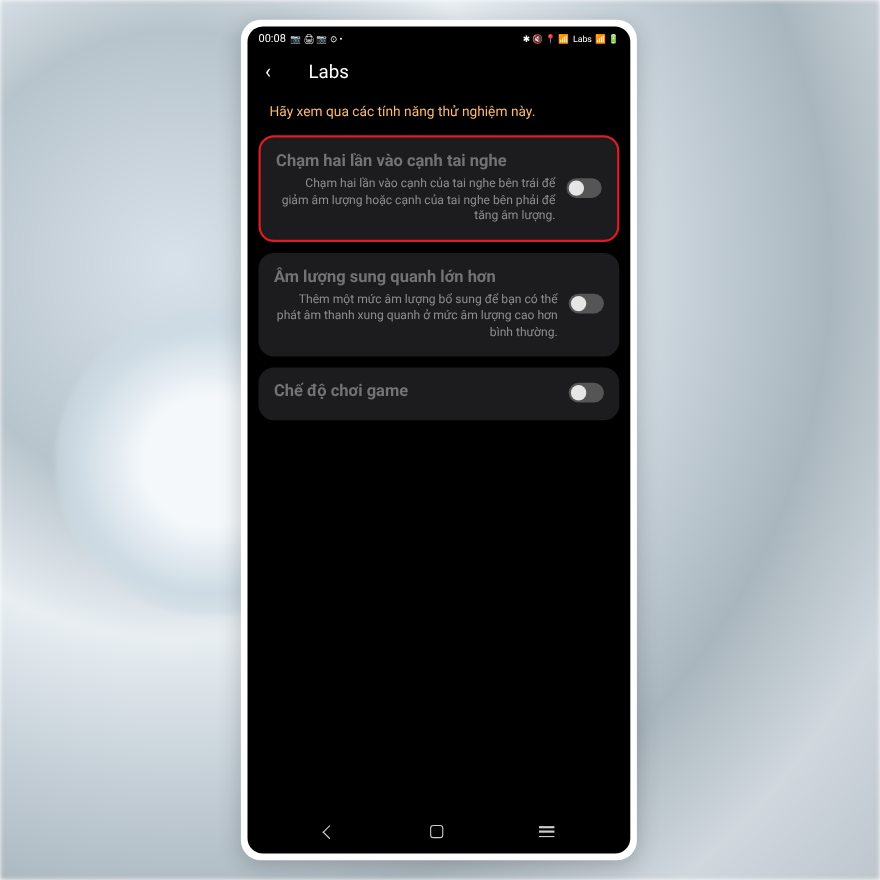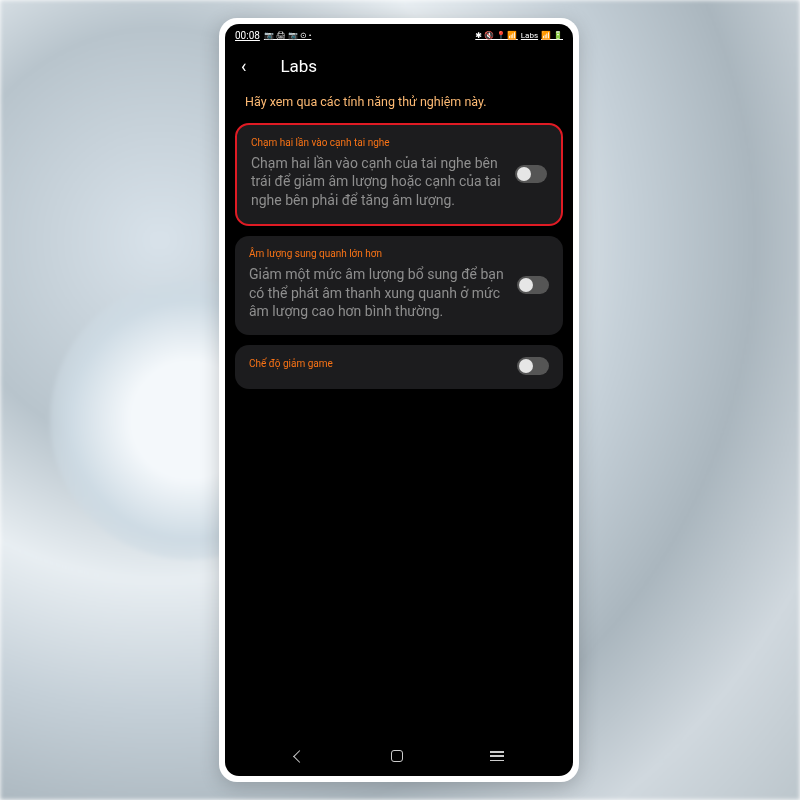--- a/index.html
+++ b/index.html
@@ -32,21 +32,20 @@
     overflow: hidden;
     position: relative;
     color: #fff;
   }
   .statusbar {
     height: 22px;
     display: flex; align-items: center; justify-content: space-between;
     padding: 0 10px;
     font-size: 10px;
     color: #fff;
-    text-decoration: underline;
   }
   .sb-left { display:flex; gap:4px; align-items:center; }
   .sb-right { display:flex; gap:3px; align-items:center; }
   .header {
     display:flex; align-items:center; gap:14px;
     padding: 10px 16px 8px 16px;
   }
   .back-arrow { font-size:18px; line-height:1; }
   .header-title { font-size:17px; font-weight:400;margin-left:20px; }
   .subtitle {
@@ -60,29 +59,31 @@
     border-radius: 14px;
     padding: 12px 14px 14px 14px;
     display:flex; align-items:center; gap:10px;
     position: relative;
   }
   .card.highlight {
     border: 2.5px solid #e01b24;
   }
   .card-text { flex:1; }
   .card-title {
-    font-size: 10px;
-    color: #f97316;
+    font-size: 15px;
+    color: #737373;
     margin-bottom: 4px;
     line-height: 1.25;
+    font-weight: bold;
   }
   .card-desc {
-    font-size: 14px;
+    font-size: 11px;
     color: #8e8e8e;
     line-height: 1.35;
+    text-align: right;
   }
   .toggle {
     width: 32px; height: 18px;
     background: #555;
     border-radius: 10px;
     position: relative;
     flex-shrink: 0;
   }
   .toggle .knob {
     width: 14px; height: 14px;
@@ -152,30 +153,30 @@
           <div class="card-desc">Chạm hai lần vào cạnh của tai nghe bên trái để giảm âm lượng hoặc cạnh của tai nghe bên phải để tăng âm lượng.</div>
         </div>
         <div class="toggle">
           <div class="knob"></div>
         </div>
       </div>
 
       <div class="card">
         <div class="card-text">
           <div class="card-title">Âm lượng sung quanh lớn hơn</div>
-          <div class="card-desc">Giảm một mức âm lượng bổ sung để bạn có thể phát âm thanh xung quanh ở mức âm lượng cao hơn bình thường.</div>
+          <div class="card-desc">Thêm một mức âm lượng bổ sung để bạn có thể phát âm thanh xung quanh ở mức âm lượng cao hơn bình thường.</div>
         </div>
         <div class="toggle">
           <div class="knob"></div>
         </div>
       </div>
 
       <div class="card">
         <div class="card-text">
-          <div class="card-title">Chế độ giảm game</div>
+          <div class="card-title">Chế độ chơi game</div>
         </div>
         <div class="toggle">
           <div class="knob"></div>
         </div>
       </div>
 
     </div>
 
     <div class="navbar">
       <div class="nav-back"></div>

